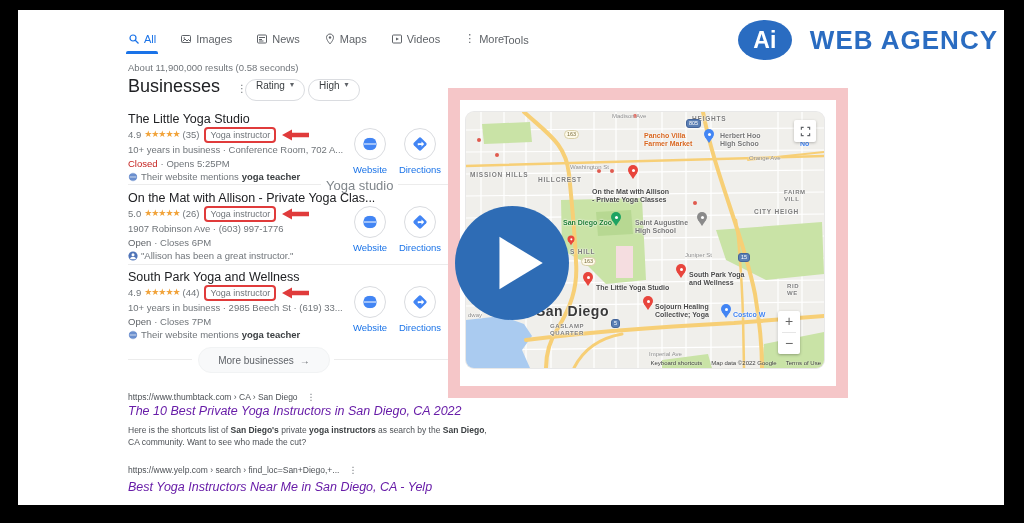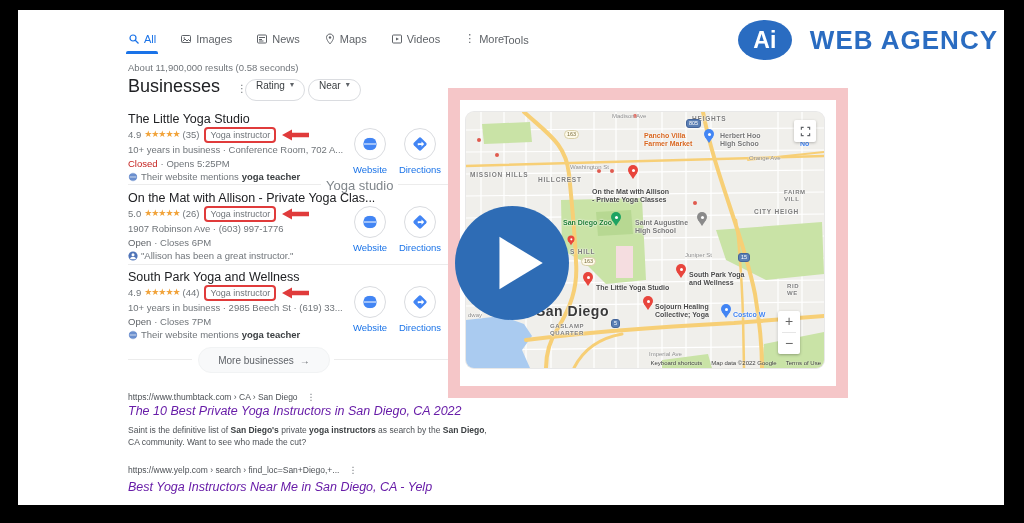--- a/index.html
+++ b/index.html
@@ -142,21 +142,21 @@
     <div class="tools">Tools</div>
     <div class="stats">About 11,900,000 results (0.58 seconds)</div>
 
     <div class="heading">Businesses</div>
     <div class="heading-menu">⋮</div>
     <div class="pill rating">
       <span>Rating</span>
       <span class="caret">▾</span>
     </div>
     <div class="pill hours">
-      <span>Near</span>
+      <span>High</span>
       <span class="caret">▾</span>
     </div>
 
     <div class="biz" style="top:102px">
       <div class="biz-name">The Little Yoga Studio</div>
       <div class="biz-line">
         <span class="rating-val">4.9</span>
         <span class="stars">★★★★★</span>
         <span>(35)</span>
         <span class="tag">Yoga instructor</span>
@@ -297,21 +297,21 @@
       <span>More businesses</span>
       <span>→</span>
     </div>
 
     <div class="res-url" style="top:382px">
       <span>https://www.thumbtack.com › CA › San Diego</span>
       <span class="url-menu">⋮</span>
     </div>
     <div class="res-title" style="top:394px">The 10 Best Private Yoga Instructors in San Diego, CA 2022</div>
     <div class="res-desc" style="top:414px">
-      <span>Saint is the definitive list of </span><b>San Diego's</b><span> private </span><b>yoga instructors</b><span> as search by the </span><b>San Diego</b><span>, CA community. Want to see who made the cut?</span>
+      <span>Here is the shortcuts list of </span><b>San Diego's</b><span> private </span><b>yoga instructors</b><span> as search by the </span><b>San Diego</b><span>, CA community. Want to see who made the cut?</span>
     </div>
 
     <div class="res-url" style="top:455px">
       <span>https://www.yelp.com › search › find_loc=San+Diego,+...</span>
       <span class="url-menu">⋮</span>
     </div>
     <div class="res-title" style="top:470px">Best Yoga Instructors Near Me in San Diego, CA - Yelp</div>
 
     <div class="map-frame"></div>
     <div class="map">

